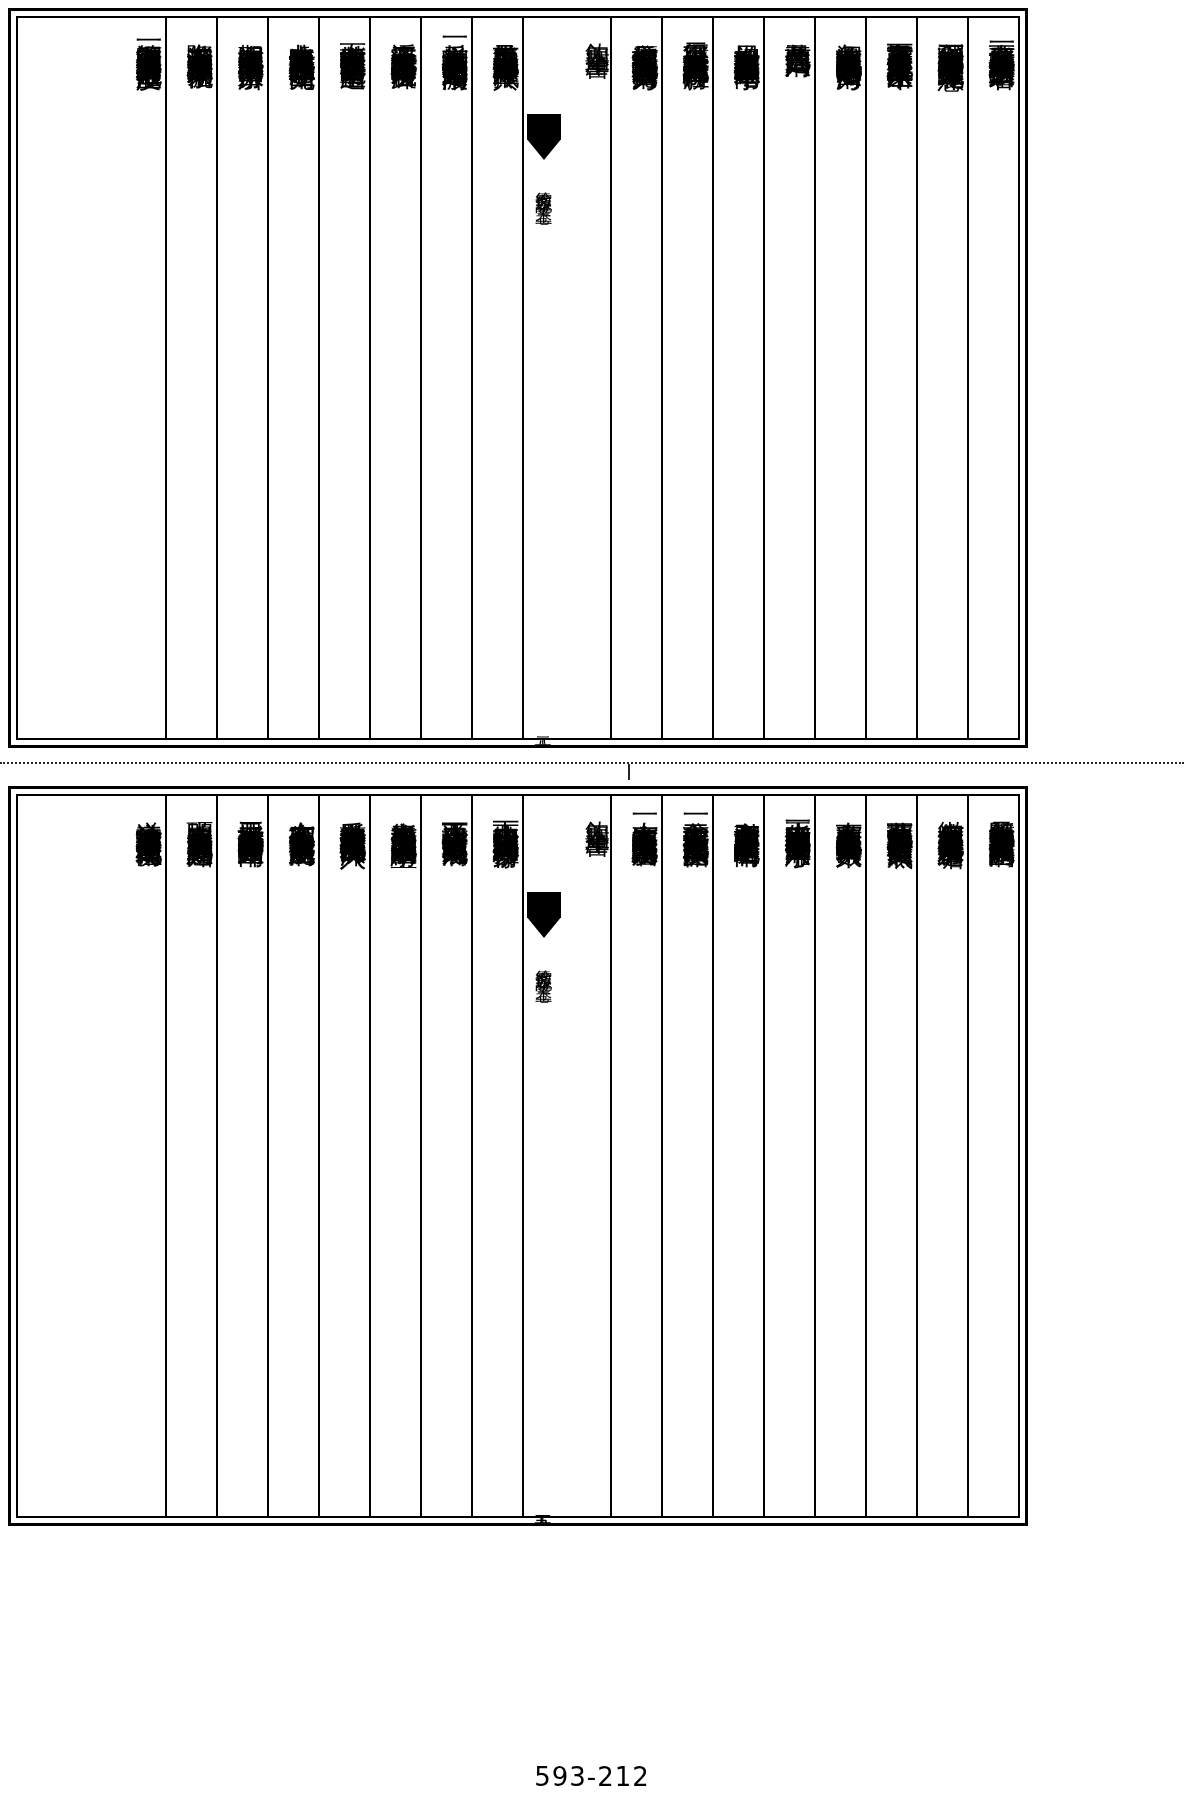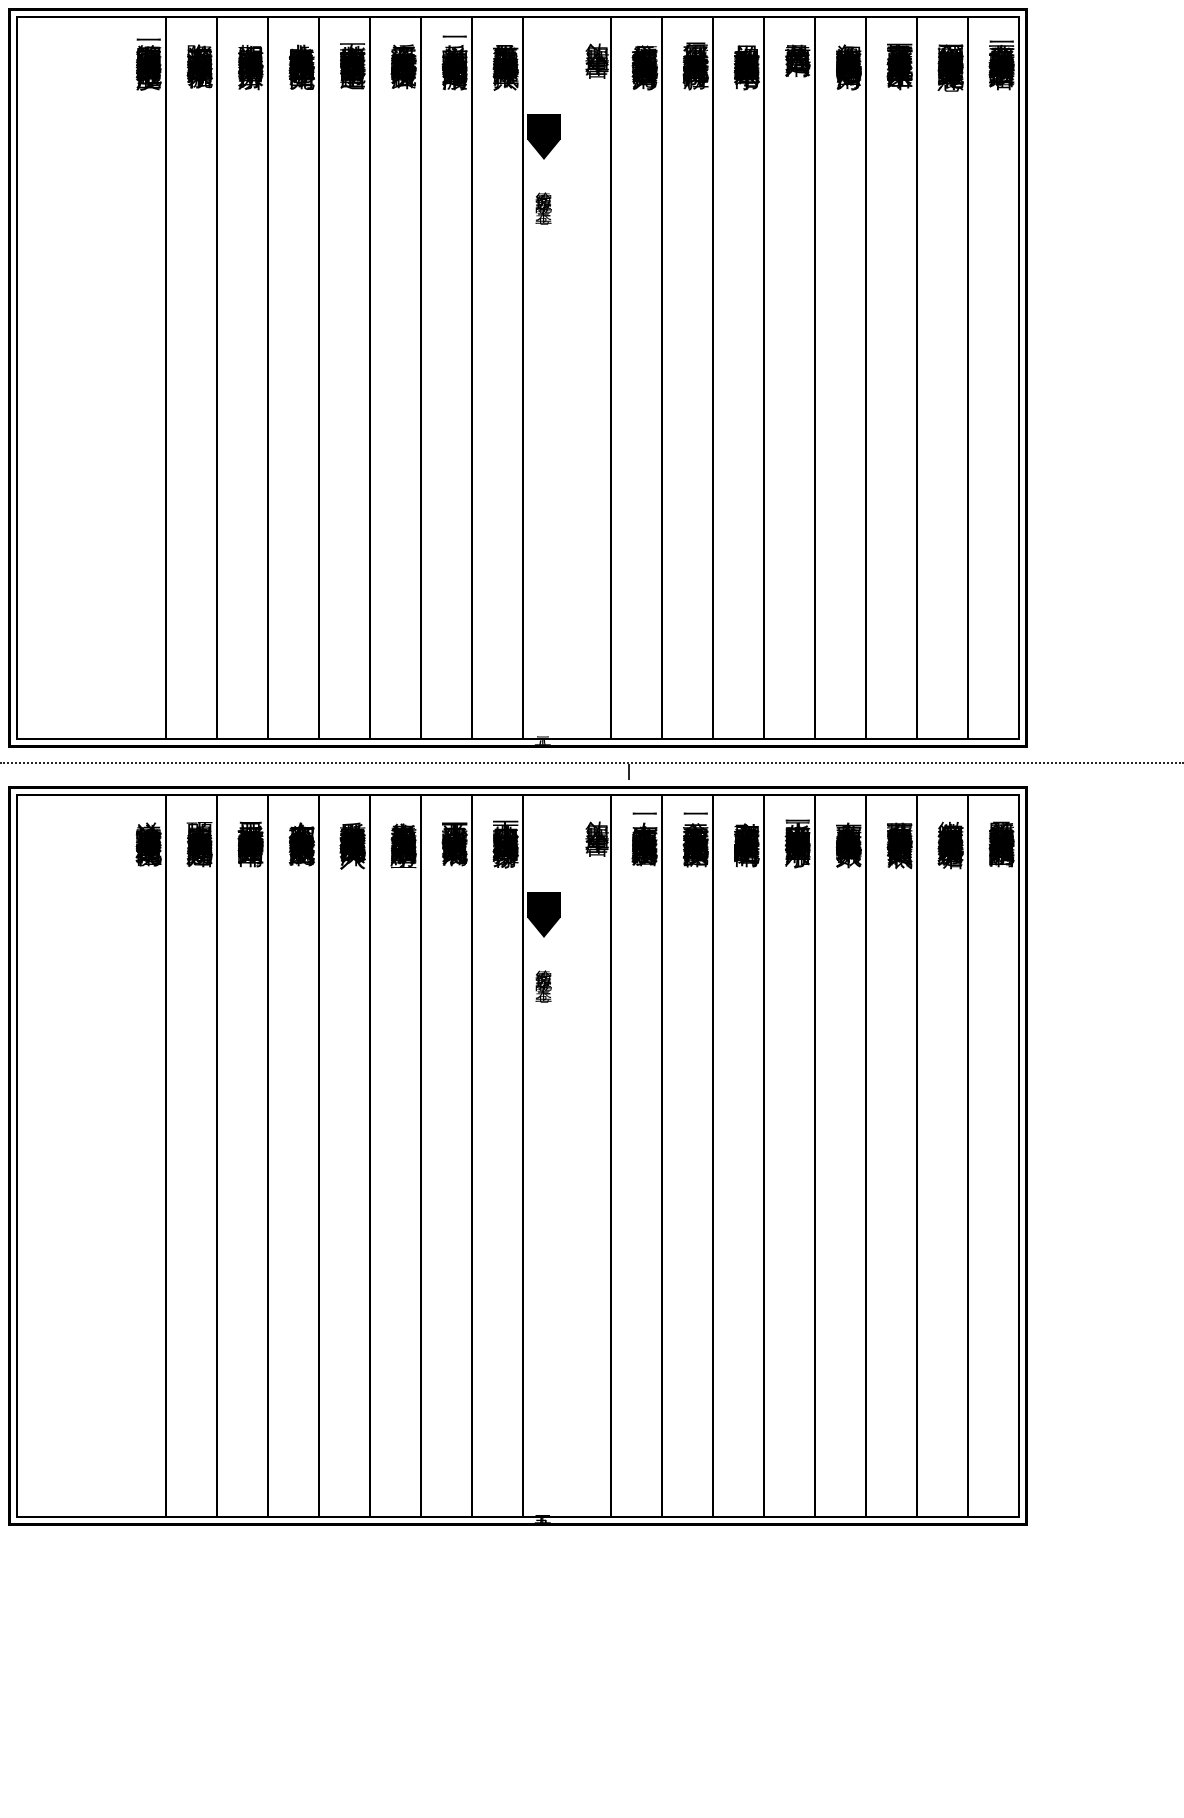--- a/index.html
+++ b/index.html
@@ -220,14 +220,15 @@
       <div class="col">亦復龍形夭嬌仍出洞底又循北竅入上峽則層壁紛</div>
       <div class="col">垂懸蓮徹柱雜然凝綴大抵此洞以幽閟見奇而深入</div>
       <div class="col">在右小竅側小石彈丸大多磊落痕稱荔以此出洞西</div>
       <div class="col">北三里抵大道平塘街其西石峰峭甚夾立如門南峰</div>
       <div class="col">山頂開穴達山腹予向尋錢岩過此神動今急問道知</div>
       <div class="col">道旁油坊後轉東南至右廟可登乃曳杖過坊南无徑</div>
 
     </div>
   </div>
 
+  <div class="folio">593-212</div>
 
 </div>
 
 </body></html>

